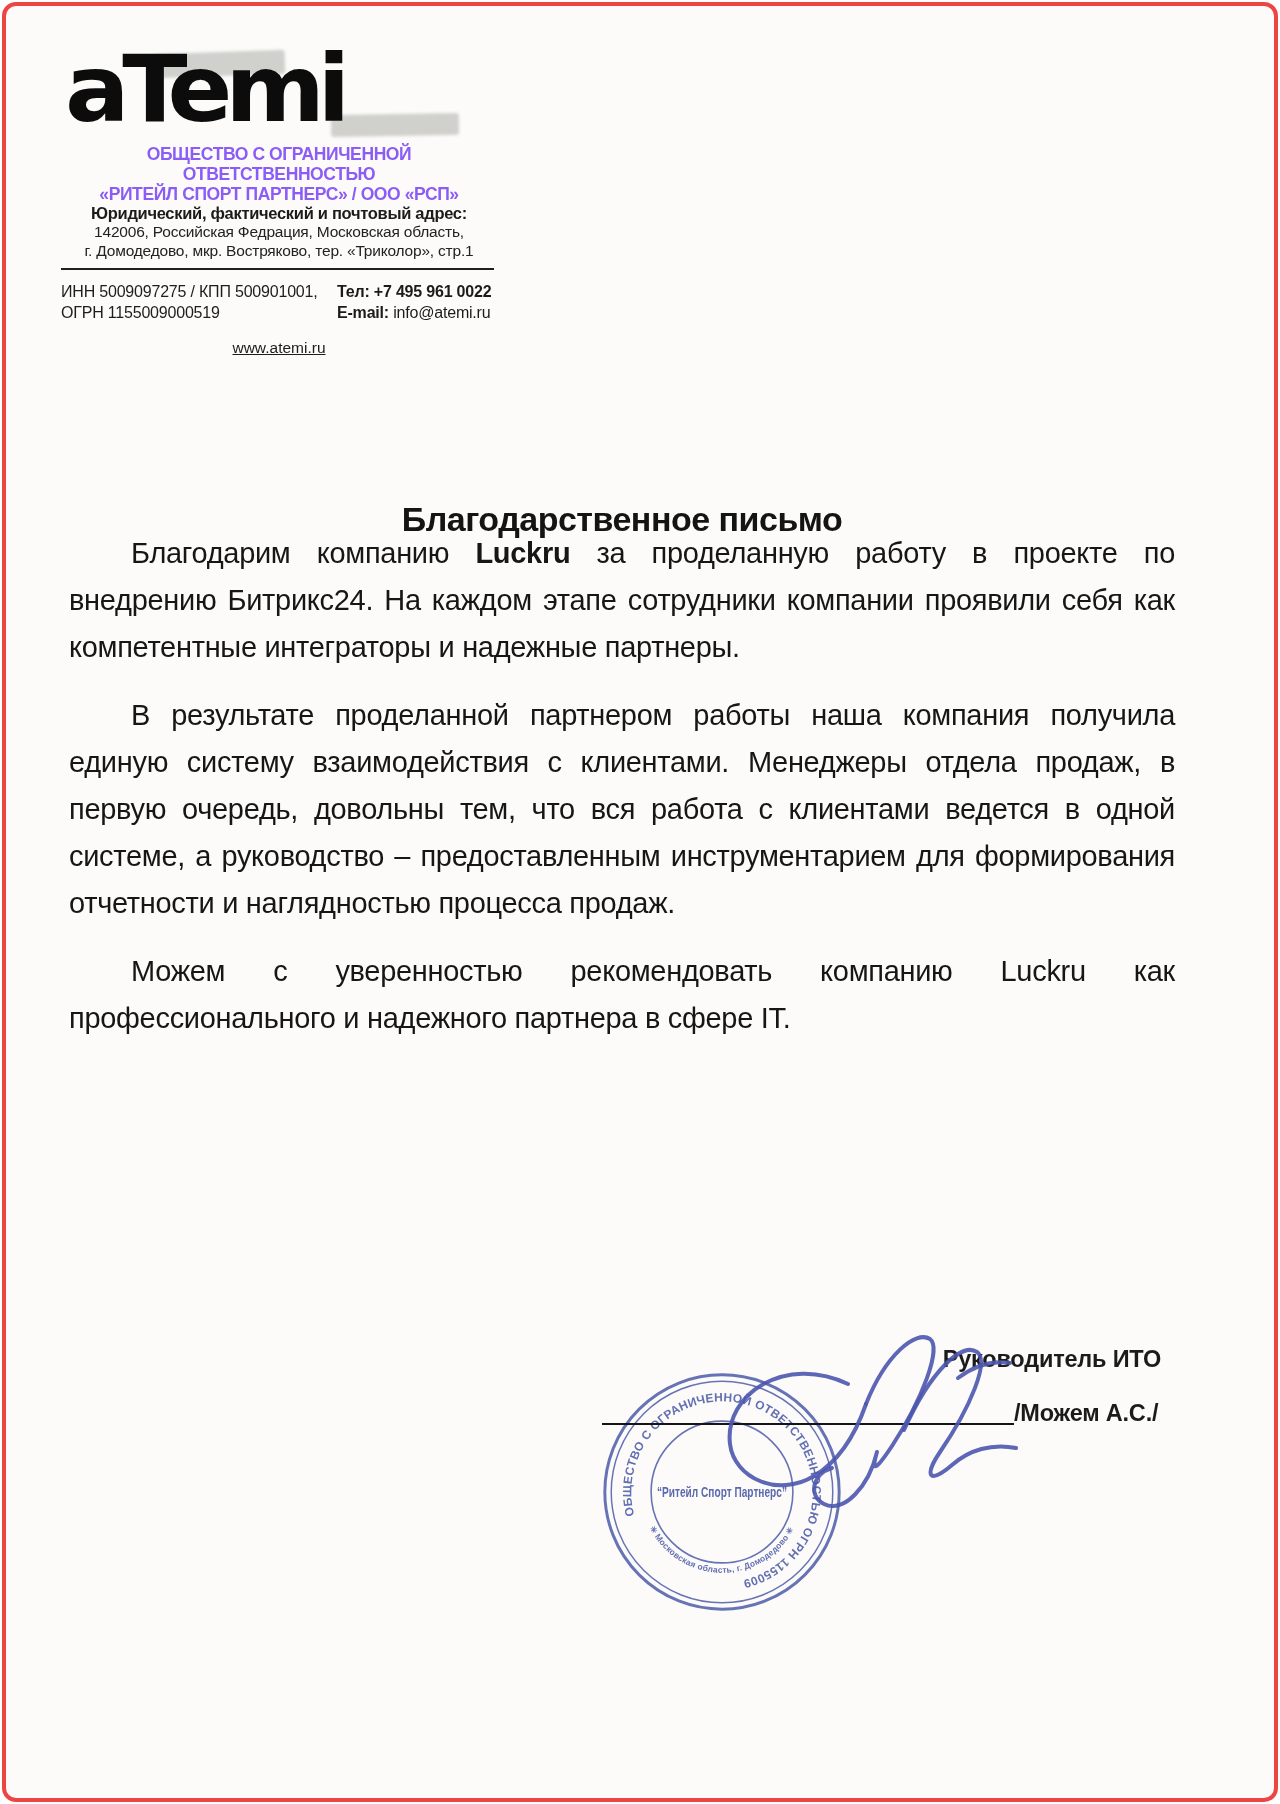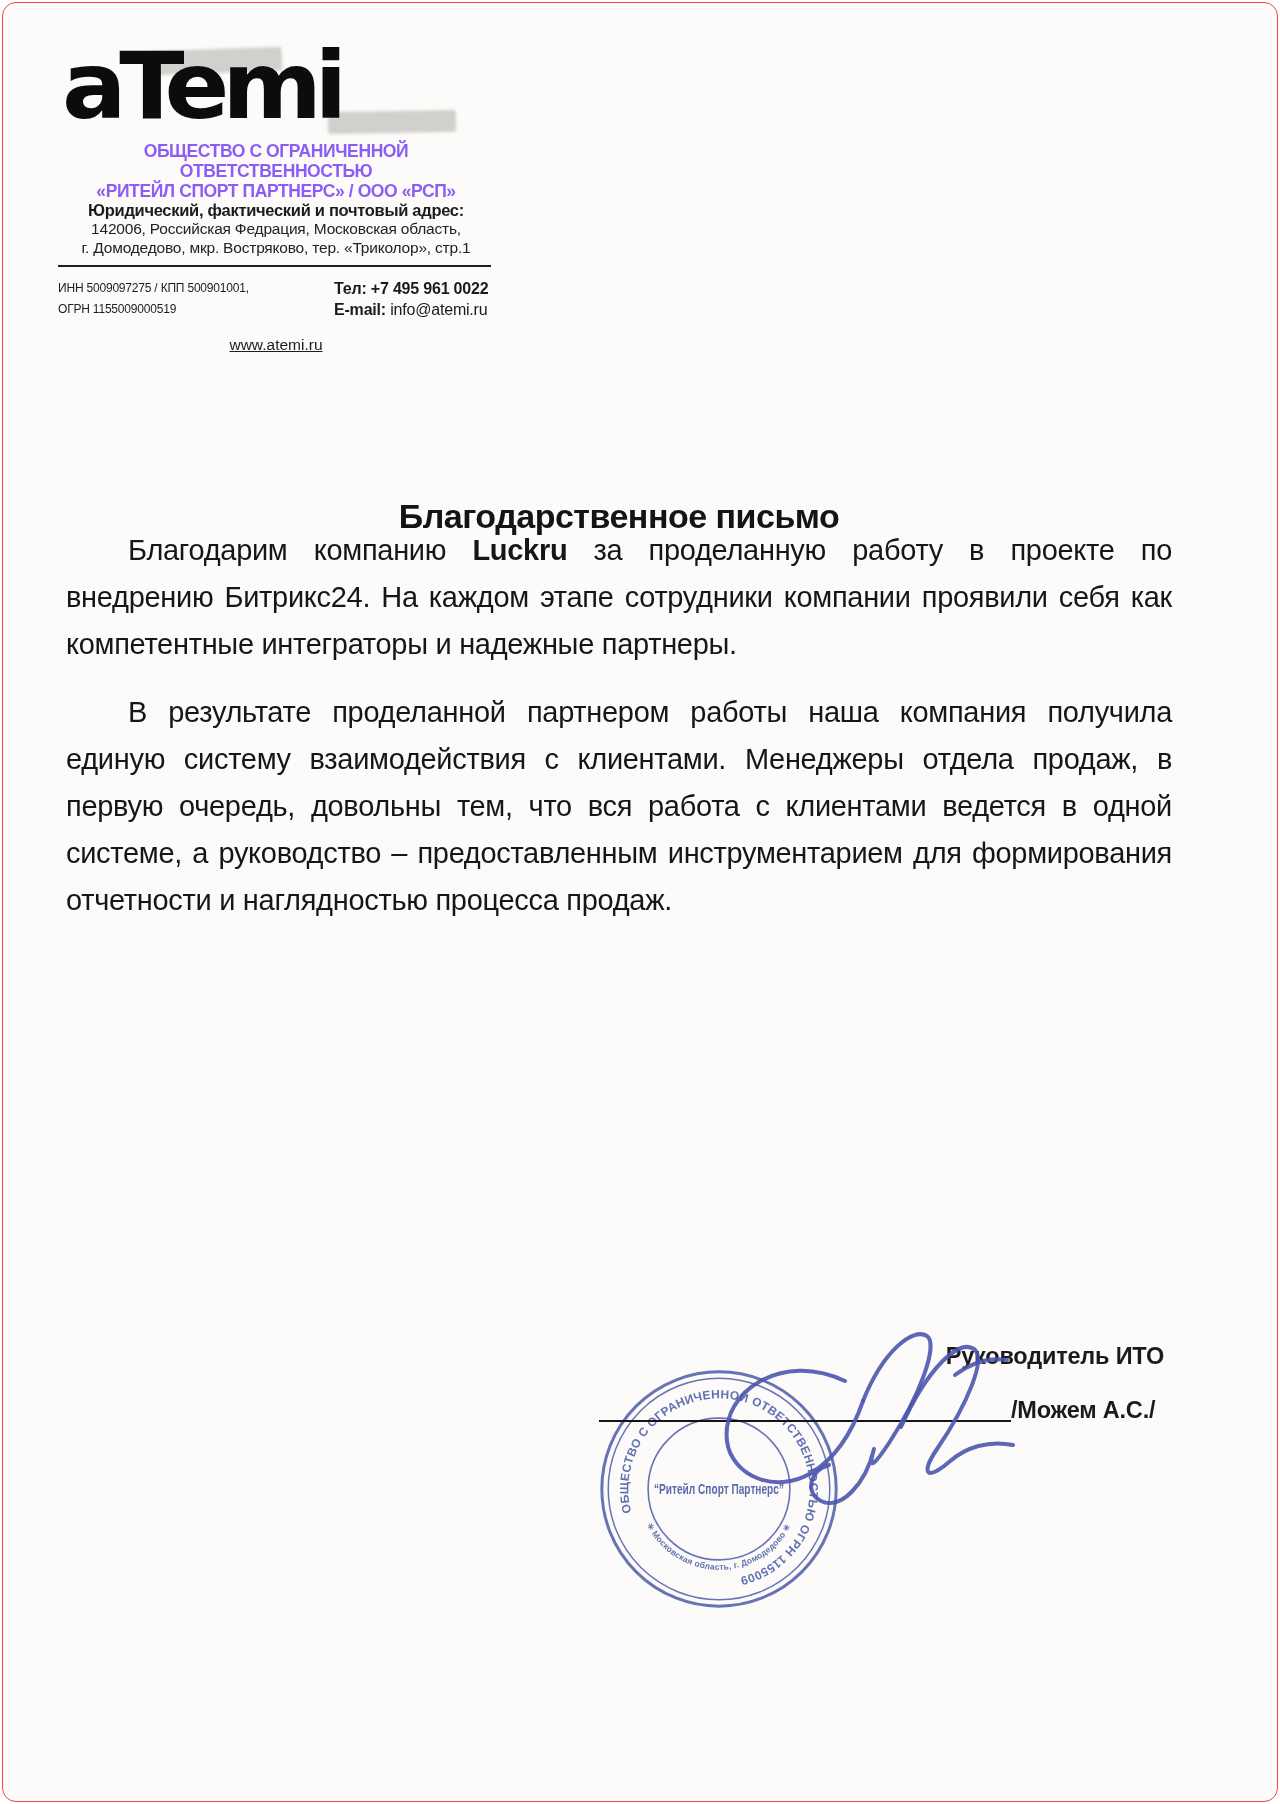--- a/index.html
+++ b/index.html
@@ -6,21 +6,21 @@
   body{
     width:1280px;height:1804px;position:relative;
     background:#ffffff;
     font-family:"Liberation Sans",sans-serif;
     color:#1b1b1b;
     overflow:hidden;
   }
   .sheet{
     position:absolute;left:2px;top:2px;right:2px;bottom:2px;
     background:#fcfbf9;
-    border:1px solid #ef4444;
+    border:4px solid #ef4444;
     border-radius:14px;
     box-sizing:border-box;
   }
   
   .lh{position:absolute;left:55px;top:38px;width:436px;}
   .logo{position:relative;height:100px;}
   .smudge{position:absolute;background:#c6c6c1;opacity:.8;filter:blur(1.5px);border-radius:3px;z-index:1;}
   .smudge.s1{left:92px;top:8px;width:132px;height:24px;transform:rotate(-2deg);}
   .smudge.s2{left:270px;top:70px;width:128px;height:22px;transform:rotate(-1deg);}
   .logo-text{
@@ -28,21 +28,21 @@
     font-family:"DejaVu Sans",sans-serif;font-weight:bold;
     font-size:92px;line-height:92px;letter-spacing:-7px;
     transform:scaleX(1.04);transform-origin:left center;
     color:#0c0c0c;margin-left:4px;
   }
   .lh-c1,.lh-c2{font-weight:bold;font-size:17.5px;line-height:20px;text-align:center;letter-spacing:-0.4px;color:#8b5cf6;}
   .lh-addr-label{font-weight:bold;font-size:16.5px;line-height:19px;text-align:center;letter-spacing:-0.3px;}
   .lh-addr{font-size:15.5px;line-height:18.5px;text-align:center;letter-spacing:-0.2px;color:#222;}
   .lh-hr{border:0;border-top:2.5px solid #1f1f1f;margin:8px 0 0 0;width:433px;}
   .lh-row{display:flex;margin-top:11px;}
-  .lh-col-left{width:276px;font-size:12px;line-height:21px;color:#1d1d1d;letter-spacing:-0.2px;}
+  .lh-col-left{width:276px;font-size:16px;line-height:21px;color:#1d1d1d;letter-spacing:-0.2px;}
   .lh-col-right{font-size:16px;line-height:21px;letter-spacing:-0.2px;}
   .lh-col-right .bold{font-weight:bold;}
   .lh-site{margin-top:16px;width:260px;padding-left:88px;text-align:center;
     font-size:15.5px;text-decoration:underline;color:#1d1d1d;}
   
   .title{position:absolute;left:63px;top:454px;width:1106px;text-align:center;
     font-weight:bold;font-size:34px;letter-spacing:-0.5px;color:#141414;margin-top:40px;}
   
   .body-text{position:absolute;left:63px;top:524px;width:1106px;
     font-size:29px;line-height:47px;letter-spacing:-0.3px;
@@ -84,20 +84,21 @@
       </div>
     </div>
     <div class="lh-site">www.atemi.ru</div>
   </div>
 
   <div class="title">Благодарственное письмо</div>
 
   <div class="body-text">
     <p><span>Благодарим компанию </span><span class="b">Luckru</span><span> за проделанную работу в проекте по внедрению Битрикс24. На каждом этапе сотрудники компании проявили себя как компетентные интеграторы и надежные партнеры.</span></p>
     <p>В результате проделанной партнером работы наша компания получила единую систему взаимодействия с клиентами. Менеджеры отдела продаж, в первую очередь, довольны тем, что вся работа с клиентами ведется в одной системе, а руководство – предоставленным инструментарием для формирования отчетности и наглядностью процесса продаж.</p>
+    <p>Можем с уверенностью рекомендовать компанию Luckru как профессионального и надежного партнера в сфере IT.</p>
   </div>
 
   <div class="sig-role">Руководитель ИТО</div>
   <div class="sig-line"></div>
   <div class="sig-name">/Можем А.С./</div>
 
   <svg class="stamp" viewBox="0 0 260 260">
     <g fill="none" stroke="#4353a4" stroke-opacity="0.88">
       <circle cx="130" cy="130" r="119" stroke-width="3"></circle>
       <circle cx="130" cy="130" r="112.5" stroke-width="1.5"></circle>

